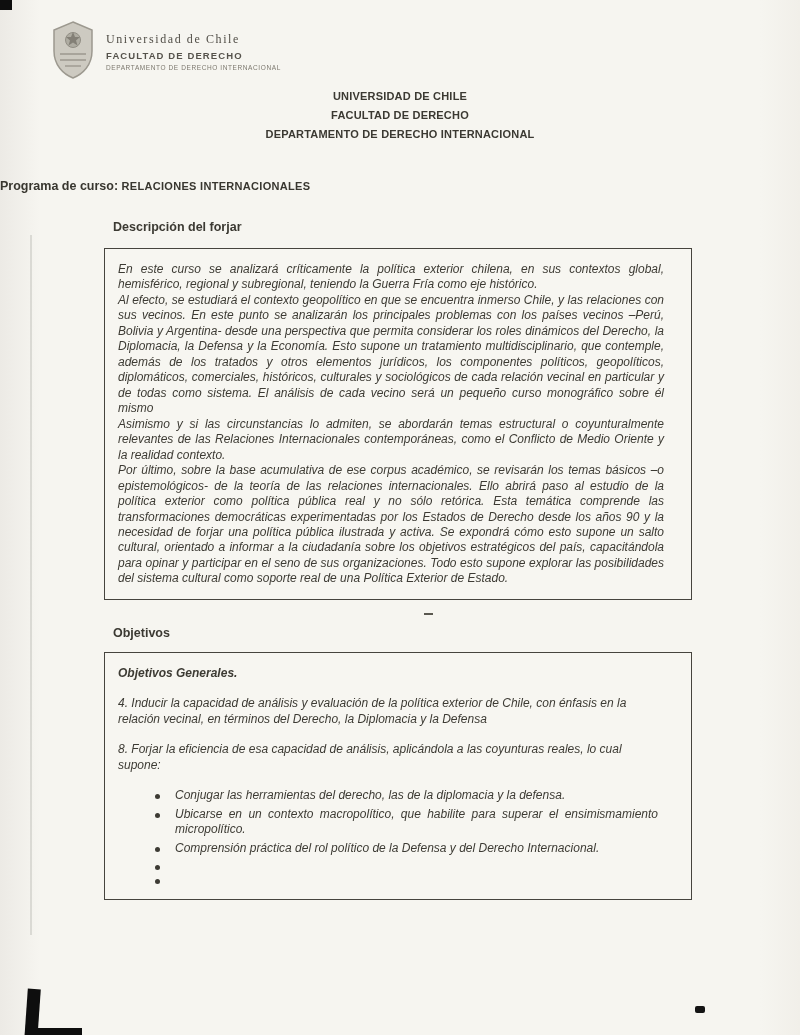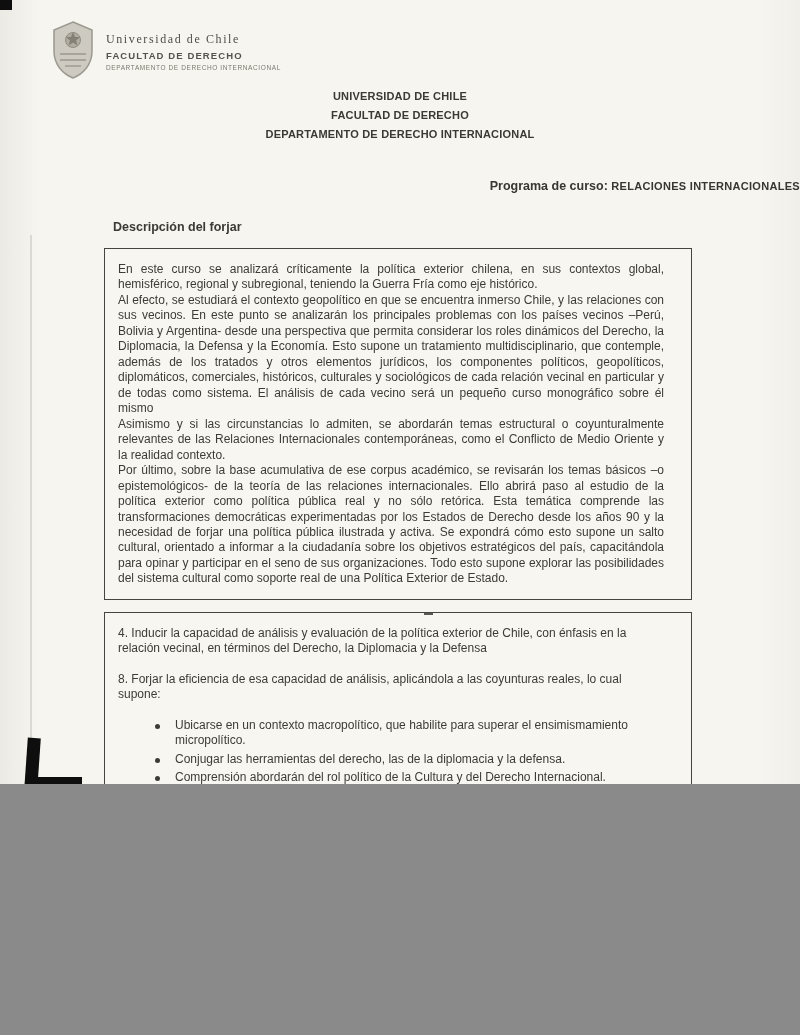--- a/index.html
+++ b/index.html
@@ -1,46 +1,47 @@
 <!DOCTYPE html>
 <html><head>
 <meta charset="utf-8">
 <style>
   html,body{margin:0;padding:0;background:#8a8a8a;}
   .paper{
     position:relative;
-    width:800px;height:784px;
+    width:800px;height:1035px;
     margin:0 auto;
     background:linear-gradient(90deg,#eceae5 0%,#f6f5f0 5%,#f6f5f0 95%,#f1efe9 100%);
     font-family:"Liberation Sans",sans-serif;
     color:#38362f;
     overflow:hidden;
   }
   
   .logo-row{position:absolute;top:20px;left:50px;display:flex;align-items:flex-start;gap:10px;}
   .crest{width:46px;height:60px;flex:none;opacity:.85;}
   .logo-text{padding-top:12px;}
   .logo-line1{font-family:"Liberation Serif",serif;font-size:12px;letter-spacing:1.6px;color:#514e47;}
   .logo-line2{font-size:9.5px;font-weight:bold;letter-spacing:1.1px;color:#55524b;margin-top:3px;}
   .logo-line3{font-size:6.5px;letter-spacing:.6px;color:#7c786e;margin-top:3px;}
   
   .center-header{padding-top:90px;text-align:center;}
   .center-header div{font-size:11px;font-weight:bold;letter-spacing:.2px;margin-bottom:7px;color:#3b3932;}
   
-  .doc-title{text-align:right;margin-top:36px;font-weight:bold;}
+  .doc-title{text-align:left;margin-top:36px;font-weight:bold;}
   .title-prefix{font-size:12.5px;}
   .title-course{font-size:11px;letter-spacing:.3px;}
   
   .section-heading{margin:26px 0 0 113px;font-size:12.5px;font-weight:bold;color:#3b3932;}
   
   .box{
     margin:12px 108px 0 104px;
     border:1px solid #46443e;
     padding:13px 27px 12px 13px;
     background:rgba(255,255,255,0.12);
+    font-style:italic;
   }
   .box p{margin:0;font-size:12px;line-height:1.29;text-align:justify;color:#3d3b34;}
   .desc-box{margin-top:14px;}
   
   .obj-box p{margin:0 0 15px 0;text-align:left;}
   .obj-subhead{font-weight:bold;}
   .obj-box ul{margin:0;padding:0;list-style:none;}
   .obj-box li{display:flex;margin-bottom:3px;font-size:12px;line-height:1.29;color:#3d3b34;}
   .obj-box li:nth-child(2) .li-text{text-align:justify;}
   .dot{flex:none;width:5px;height:5px;border-radius:50%;background:#3d3b34;margin:6px 15px 0 37px;}
@@ -86,36 +87,38 @@
 
   <div class="section-heading">Descripción del forjar</div>
 
   <div class="box desc-box">
     <p>En este curso se analizará críticamente la política exterior chilena, en sus contextos global, hemisférico, regional y subregional, teniendo la Guerra Fría como eje histórico.</p>
     <p>Al efecto, se estudiará el contexto geopolítico en que se encuentra inmerso Chile, y las relaciones con sus vecinos. En este punto se analizarán los principales problemas con los países vecinos –Perú, Bolivia y Argentina- desde una perspectiva que permita considerar los roles dinámicos del Derecho, la Diplomacia, la Defensa y la Economía. Esto supone un tratamiento multidisciplinario, que contemple, además de los tratados y otros elementos jurídicos, los componentes políticos, geopolíticos, diplomáticos, comerciales, históricos, culturales y sociológicos de cada relación vecinal en particular y de todas como sistema. El análisis de cada vecino será un pequeño curso monográfico sobre él mismo</p>
     <p>Asimismo y si las circunstancias lo admiten, se abordarán temas estructural o coyunturalmente relevantes de las Relaciones Internacionales contemporáneas, como el Conflicto de Medio Oriente y la realidad contexto.</p>
     <p>Por último, sobre la base acumulativa de ese corpus académico, se revisarán los temas básicos –o epistemológicos- de la teoría de las relaciones internacionales. Ello abrirá paso al estudio de la política exterior como política pública real y no sólo retórica. Esta temática comprende las transformaciones democráticas experimentadas por los Estados de Derecho desde los años 90 y la necesidad de forjar una política pública ilustrada y activa. Se expondrá cómo esto supone un salto cultural, orientado a informar a la ciudadanía sobre los objetivos estratégicos del país, capacitándola para opinar y participar en el seno de sus organizaciones. Todo esto supone explorar las posibilidades del sistema cultural como soporte real de una Política Exterior de Estado.</p>
   </div>
 
+  <div class="section-heading">Objetivos</div>
 
   <div class="box obj-box">
+    <p class="obj-subhead">Objetivos Generales.</p>
     <p>4. Inducir la capacidad de análisis y evaluación de la política exterior de Chile, con énfasis  en la relación vecinal, en términos del Derecho, la Diplomacia y la Defensa</p>
     <p>8. Forjar la eficiencia de esa capacidad  de análisis, aplicándola a las coyunturas reales, lo cual supone:</p>
     <ul>
+      <li>
+          <span class="dot"></span>
+          <span class="li-text">Conjugar las herramientas del derecho, las de la diplomacia y la defensa.</span>
+        </li>
       <li>
           <span class="dot"></span>
           <span class="li-text">Ubicarse en un contexto macropolítico, que habilite para superar el ensimismamiento micropolítico.</span>
         </li>
       <li>
           <span class="dot"></span>
-          <span class="li-text">Conjugar las herramientas del derecho, las de la diplomacia y la defensa.</span>
-        </li>
-      <li>
-          <span class="dot"></span>
-          <span class="li-text">Comprensión abordarán del rol político de la Cultura y del Derecho Internacional.</span>
+          <span class="li-text">Comprensión práctica del rol político de la Defensa y del Derecho Internacional.</span>
         </li>
       <li>
           <span class="dot"></span>
         </li>
       <li>
           <span class="dot"></span>
         </li>
     </ul>
   </div>
 

